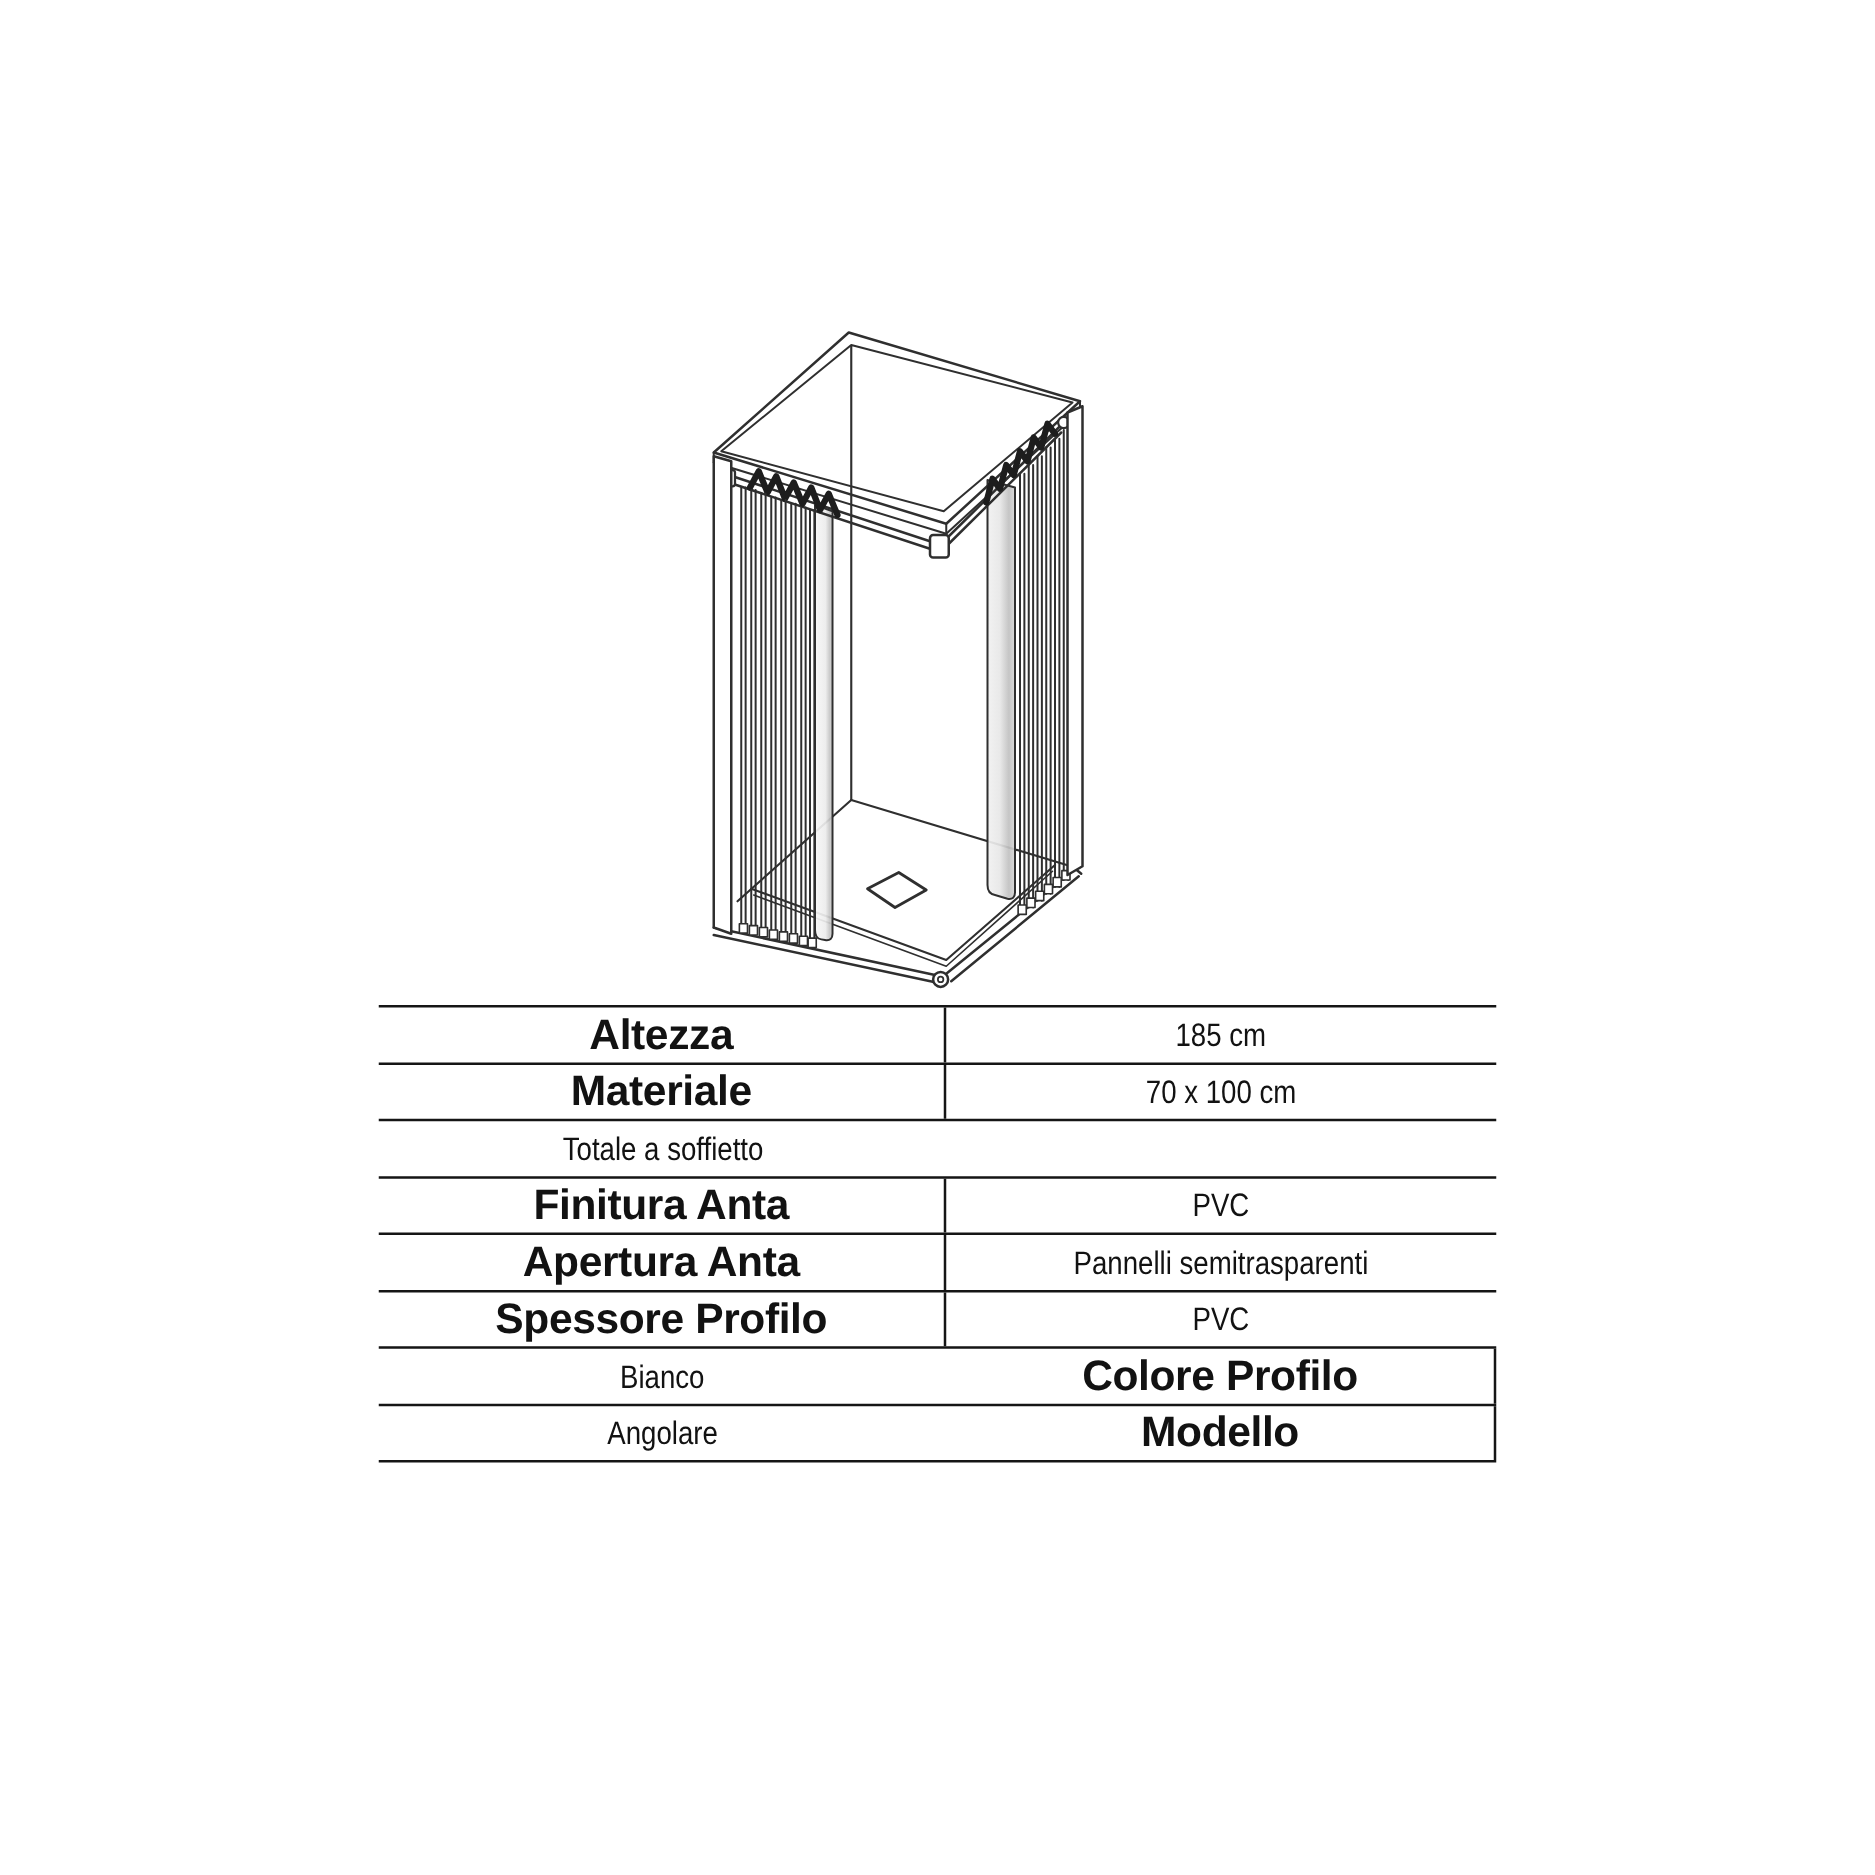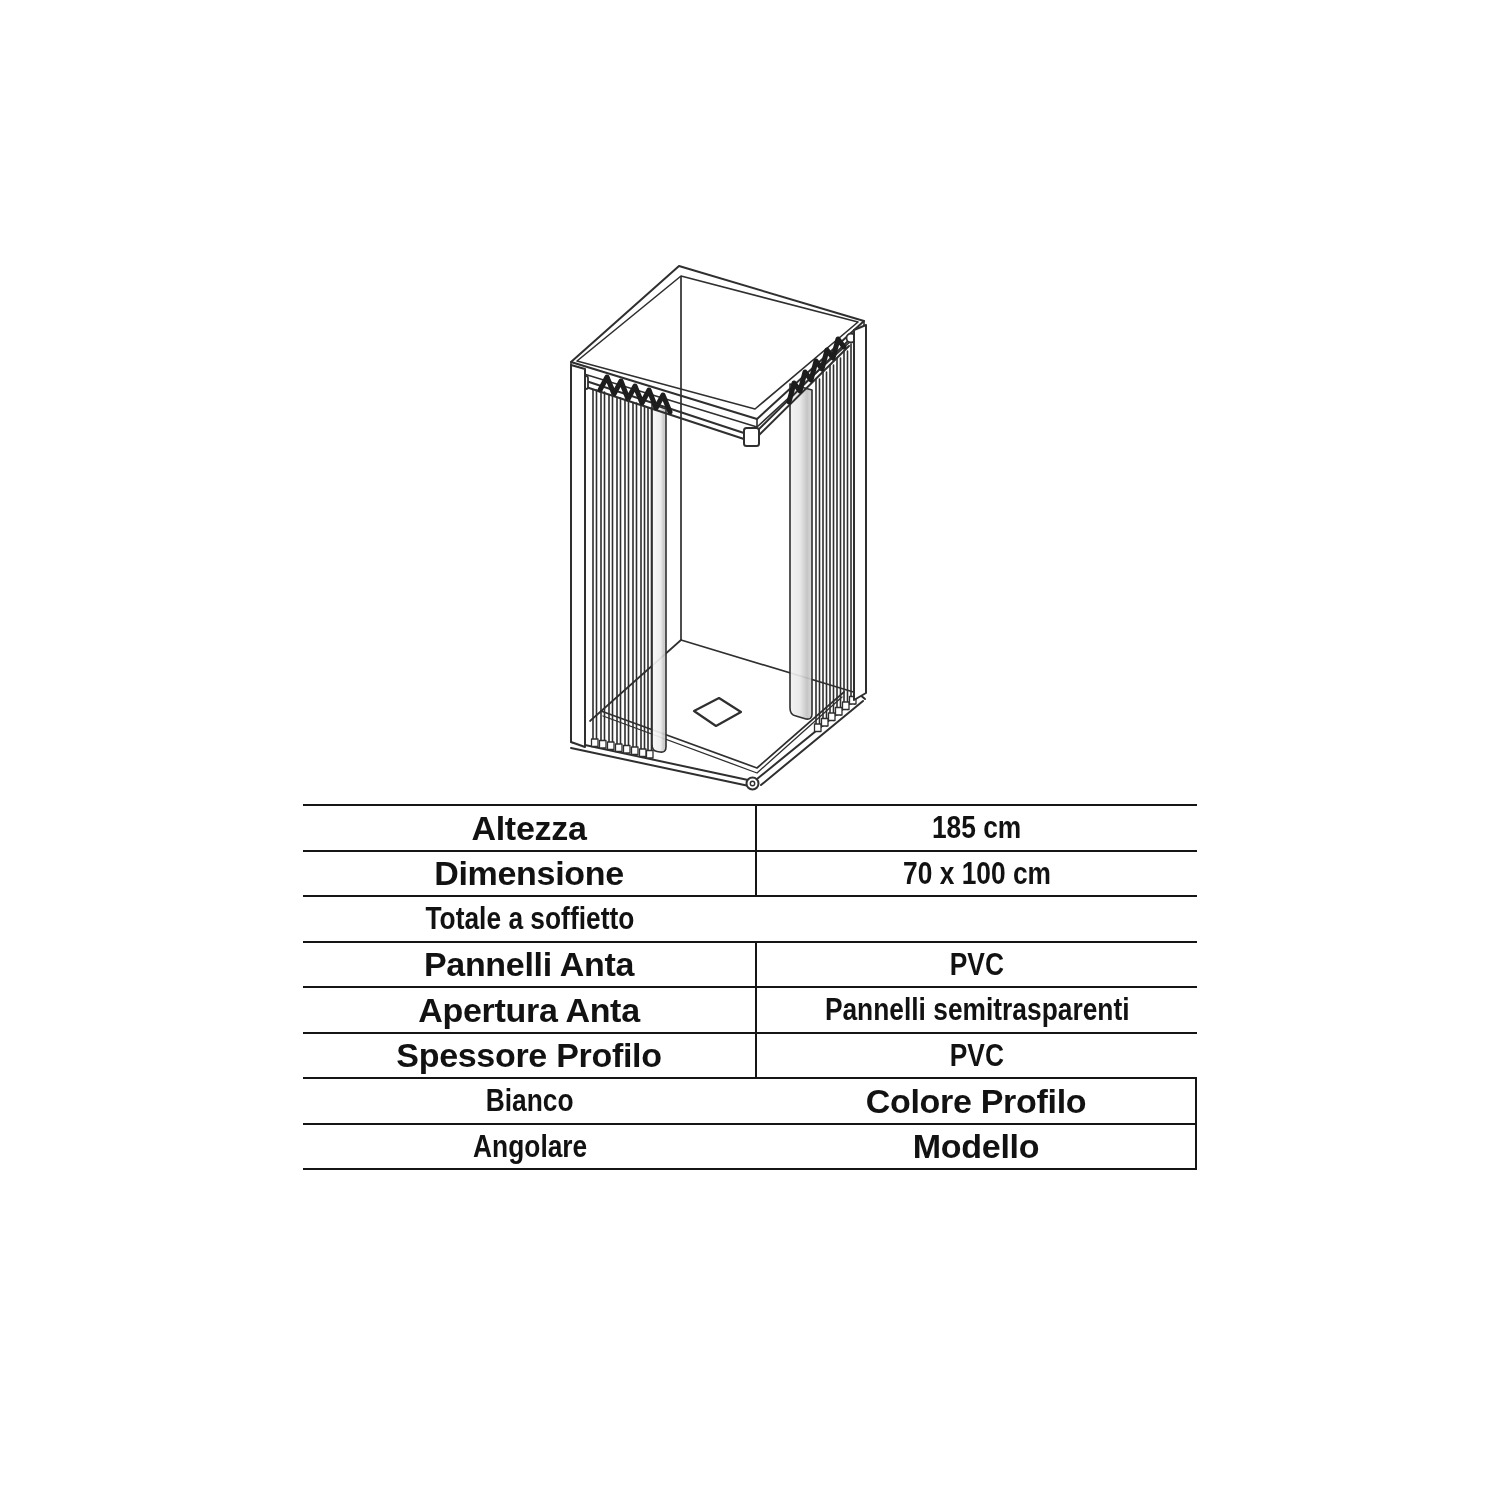--- a/index.html
+++ b/index.html
@@ -15,21 +15,21 @@
   .spec-row{
     display:grid;grid-template-columns:454px 440px;
     height:45.5px;box-sizing:border-box;
     border-bottom:2.5px solid #151515;
   }
   .spec-cell{display:flex;align-items:center;justify-content:center;overflow:hidden;}
   .spec-cell.label{
     border-right:2.5px solid #151515;
     font-weight:700;font-size:34px;line-height:1;letter-spacing:-0.3px;
   }
-  .spec-cell.value{font-weight:700;font-size:31px;line-height:1;}
+  .spec-cell.value{font-weight:400;font-size:26px;line-height:1;}
   .spec-cell.value .vtxt{display:inline-block;transform:scaleX(0.85);transform-origin:50% 50%;white-space:nowrap;}
 </style>
 </head>
 <body>
 
 <div class="page">
 
   <svg class="drawing-svg" width="1500" height="820" viewBox="0 0 1500 820" fill="none" stroke-linecap="round" stroke-linejoin="round">
     <defs>
       <linearGradient id="gradL" x1="0" y1="0" x2="1" y2="0">
@@ -136,32 +136,32 @@
   </svg>
 
   <div class="spec-table">
     <div class="spec-row">
       <div class="spec-cell label">Altezza</div>
       <div class="spec-cell value">
           <span class="vtxt">185 cm</span>
         </div>
     </div>
     <div class="spec-row">
-      <div class="spec-cell label">Dimensione</div>
+      <div class="spec-cell label">Materiale</div>
       <div class="spec-cell value">
           <span class="vtxt">70 x 100 cm</span>
         </div>
     </div>
     <div class="spec-row">
       <div class="spec-cell value">
           <span class="vtxt">Totale a soffietto</span>
         </div>
     </div>
     <div class="spec-row">
-      <div class="spec-cell label">Pannelli Anta</div>
+      <div class="spec-cell label">Finitura Anta</div>
       <div class="spec-cell value">
           <span class="vtxt">PVC</span>
         </div>
     </div>
     <div class="spec-row">
       <div class="spec-cell label">Apertura Anta</div>
       <div class="spec-cell value">
           <span class="vtxt">Pannelli semitrasparenti</span>
         </div>
     </div>

